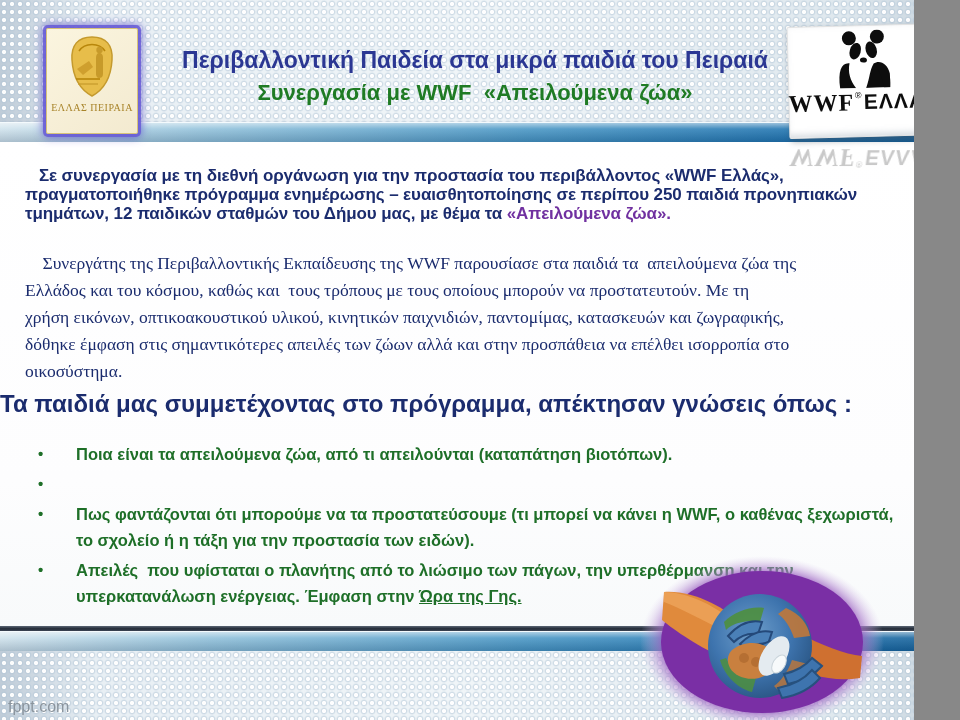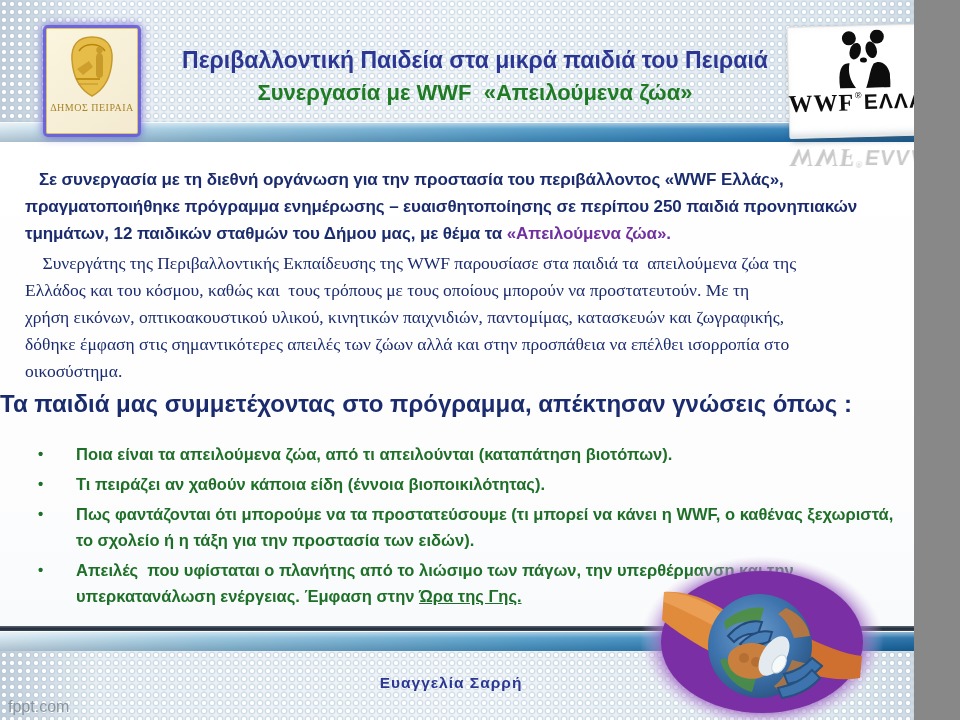--- a/index.html
+++ b/index.html
@@ -64,21 +64,21 @@
   .wwf-brand{font-family:"Liberation Serif",serif;font-weight:bold;font-size:24px;letter-spacing:1px;line-height:24px;}
   .wwf-reg{font-size:9px;line-height:9px;margin:1px 2px 0 1px;}
   .wwf-region{font-weight:bold;font-size:21px;line-height:24px;letter-spacing:1px;}
   .wwf-reflection{
     position:absolute;left:790px;top:145px;width:150px;z-index:3;
     transform:scaleY(-1) skewX(8deg);opacity:.22;filter:blur(.4px);
     display:flex;justify-content:center;color:#333;
   }
   
   .p1{position:absolute;left:25px;top:166px;width:915px;font-size:17px;font-weight:bold;
-      color:var(--body-navy);line-height:27px;letter-spacing:-.1px;white-space:pre-wrap;}
+      color:var(--body-navy);line-height:19px;letter-spacing:-.1px;white-space:pre-wrap;}
   .p1-highlight{color:var(--highlight-purple);}
   .p2{position:absolute;left:25px;top:250px;width:920px;font-family:"Liberation Serif",serif;
       font-size:17.5px;color:var(--body-navy);line-height:27px;white-space:pre-wrap;}
   .heading{position:absolute;left:0;top:390px;width:960px;text-align:left;
       font-size:24px;font-weight:bold;color:var(--body-navy);}
   .bullets{position:absolute;left:38px;top:441px;width:890px;}
   .bullet{display:flex;margin-bottom:4px;color:var(--bullet-green);font-size:16.5px;font-weight:bold;line-height:26px;}
   .bullet .dot{width:27px;flex:0 0 27px;font-size:15px;}
   .bullet .btext{white-space:pre-wrap;margin-left:11px;}
   .u{text-decoration:underline;}
@@ -109,21 +109,21 @@
   <div class="piraeus-card">
     <svg width="58" height="64" viewBox="0 0 58 64">
       <path d="M29,2 C43,2 50,10 49,25 C48,42 42,54 29,61 C16,54 10,42 9,25 C8,10 15,2 29,2 Z" fill="#e7bd4a" stroke="#c49a2e" stroke-width="1.5"></path>
       <path d="M16,16 A15,13 0 0 1 42,16" fill="none" stroke="#b8860b" stroke-width="1.5"></path>
       <path d="M36,18 c3,0 4,2 4,5 l0,16 c0,3 -2,4 -4,4 c-2,0 -3,-2 -3,-4 l0,-16 c0,-3 1,-5 3,-5 Z" fill="#c79a2a"></path>
       <circle cx="36.5" cy="15" r="3.2" fill="#c79a2a"></circle>
       <path d="M14,34 l12,-8 l4,6 l-10,8 Z" fill="#cf9f2e"></path>
       <path d="M13,44 h24" stroke="#b8860b" stroke-width="1.6"></path>
       <path d="M15,49 h20" stroke="#c79a2a" stroke-width="1.2"></path>
     </svg>
-    <div class="piraeus-label">ΔΗΜΟΣ ΠΕΙΡΑΙΑ</div>
+    <div class="piraeus-label">ΕΛΛΑΣ ΠΕΙΡΑΙΑ</div>
   </div>
 
   <div class="wwf-card">
     <svg width="74" height="58" viewBox="0 0 74 58">
       <circle cx="24" cy="8" r="7" fill="#0d0d0d"></circle>
       <circle cx="52" cy="7" r="7" fill="#0d0d0d"></circle>
       <ellipse cx="30" cy="21" rx="5.5" ry="8.5" fill="#0d0d0d" transform="rotate(18 30 21)"></ellipse>
       <ellipse cx="46" cy="20" rx="5.5" ry="8.5" fill="#0d0d0d" transform="rotate(-14 46 20)"></ellipse>
       <ellipse cx="38" cy="30" rx="3.5" ry="2.6" fill="#0d0d0d"></ellipse>
       <path d="M14,58 C12,40 16,32 24,33 C22,42 24,50 30,58 Z" fill="#0d0d0d"></path>
@@ -157,21 +157,20 @@
 
   <div class="heading">Τα παιδιά μας συμμετέχοντας στο πρόγραμμα,  απέκτησαν  γνώσεις όπως :</div>
 
   <div class="bullets">
     <div class="bullet">
       <span class="dot">•</span>
       <span class="btext">Ποια είναι τα απειλούμενα ζώα, από τι απειλούνται (καταπάτηση βιοτόπων).</span>
     </div>
     <div class="bullet">
       <span class="dot">•</span>
-      <span class="btext">Τι πειράζει αν χαθούν κάποια είδη (έννοια βιοποικιλότητας).</span>
     </div>
     <div class="bullet">
       <span class="dot">•</span>
       <span class="btext">Πως φαντάζονται ότι μπορούμε να τα προστατεύσουμε (τι μπορεί να κάνει η WWF, ο καθένας ξεχωριστά,
 το σχολείο ή η τάξη για την προστασία των ειδών).</span>
     </div>
     <div class="bullet">
       <span class="dot">•</span>
       <span class="btext"><span>Απειλές  που υφίσταται ο πλανήτης από το λιώσιμο των πάγων, την υπερθέρμανση και την
 υπερκατανάλωση ενέργειας. Έμφαση στην </span><span class="u">Ώρα της Γης.</span></span>
@@ -220,16 +219,15 @@
       <ellipse cx="146" cy="106" rx="12" ry="22" transform="rotate(32 146 106)" fill="#e4ebf0"></ellipse>
       <ellipse cx="151" cy="114" rx="6" ry="10" transform="rotate(32 151 114)" fill="#f7fafb" stroke="#c9d4da" stroke-width="1"></ellipse>
 
       <g stroke="#27517e" stroke-width="2" fill="#3e74ae">
         <path d="M156,124 q18,-4 28,-16 l10,8 q-12,14 -34,18 Z"></path>
         <path d="M150,138 q22,-4 34,-18 l8,8 q-14,16 -38,20 Z"></path>
       </g>
     </svg>
   </div>
 
-  <div class="author">Ευαγγελία Σαρρή</div>
   <div class="watermark">fppt.com</div>
 
 </div>
 
 </body></html>

